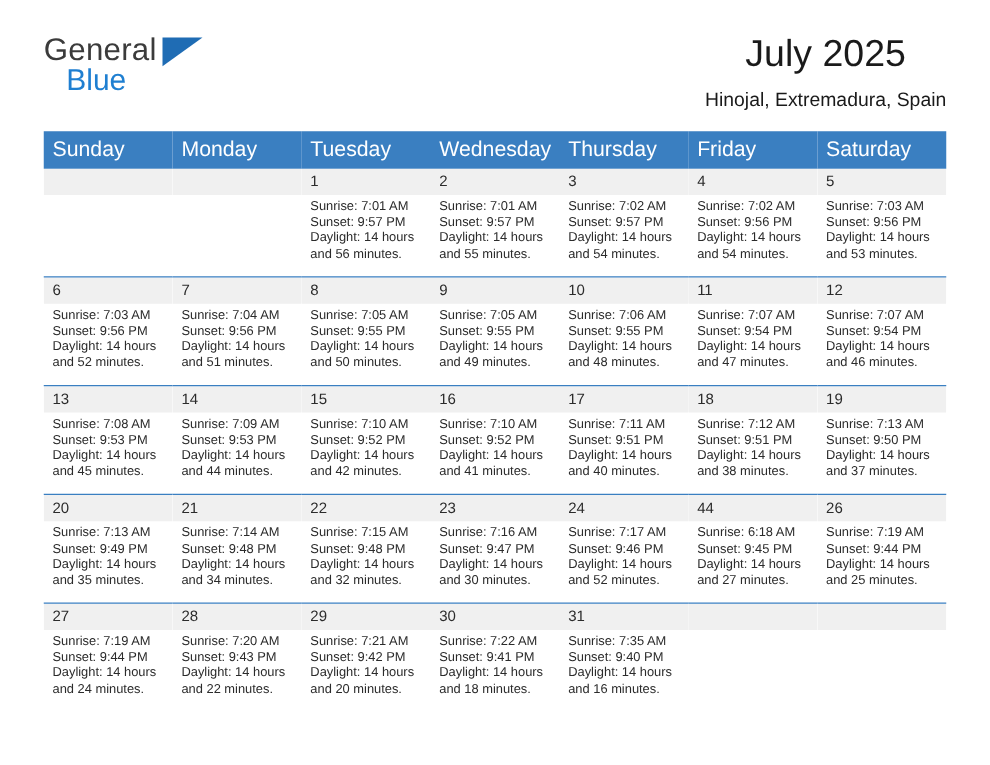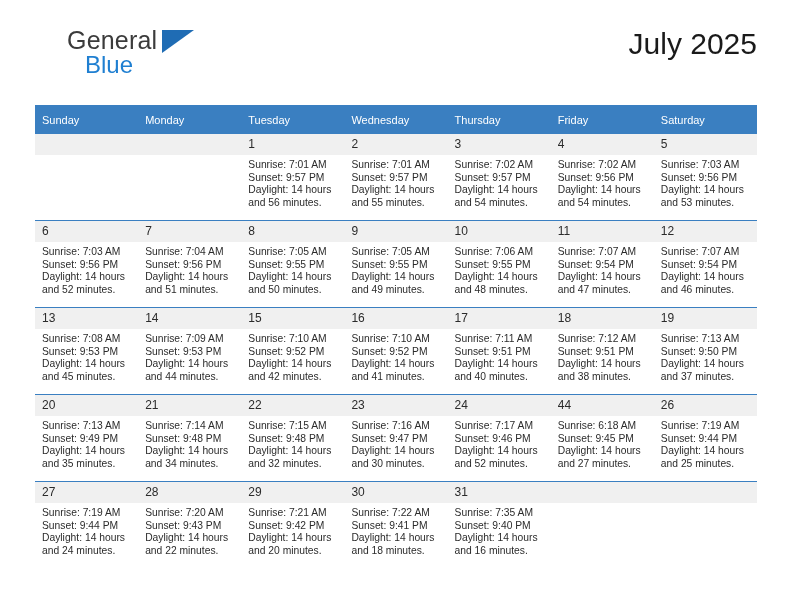--- a/index.html
+++ b/index.html
@@ -22,21 +22,20 @@
     box-sizing: border-box;
   }
 
   
   .header {
     position: absolute;
     left: 35px;
     top: 26px;
     right: 35px;
     height: 72px;
-    margin-left: 32px;
   }
 
   .logo {
     position: absolute;
     left: 0;
     top: 0;
     width: 230px;
     height: 56px;
   }
   .logo-general {
@@ -96,21 +95,21 @@
     left: 35px;
     top: 105px;
     width: 722px;
     border-collapse: collapse;
     table-layout: fixed;
   }
 
   .calendar th {
     background: #3a7fc1;
     color: #ffffff;
-    font-size: 11px;
+    font-size: 17px;
     font-weight: normal;
     text-align: left;
     padding: 5px 0 5px 7px;
     height: 19px;
     vertical-align: middle;
     border: none;
   }
 
   .calendar td {
     vertical-align: top;
@@ -156,20 +155,21 @@
   <div class="header">
 
     <div class="logo">
       <span class="logo-general">General</span>
       <span class="logo-flag"></span>
       <span class="logo-blue">Blue</span>
     </div>
 
     <div class="title-block">
       <div class="cal-title">July 2025</div>
+      <div class="cal-subtitle">Hinojal, Extremadura, Spain</div>
     </div>
 
   </div>
 
   <table class="calendar">
     <colgroup>
       <col style="width:14.2857%">
         <col style="width:14.2857%">
         <col style="width:14.2857%">
       <col style="width:14.2857%">

